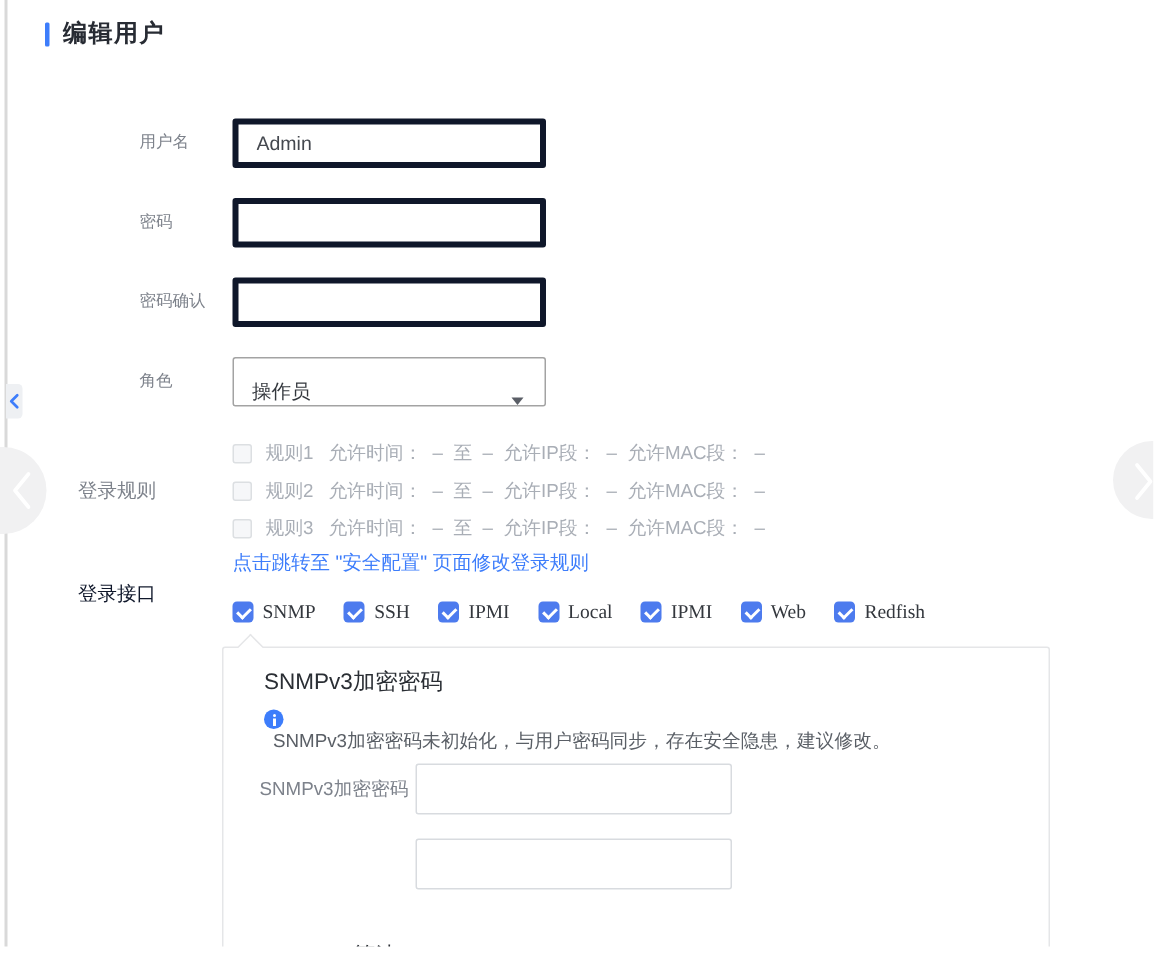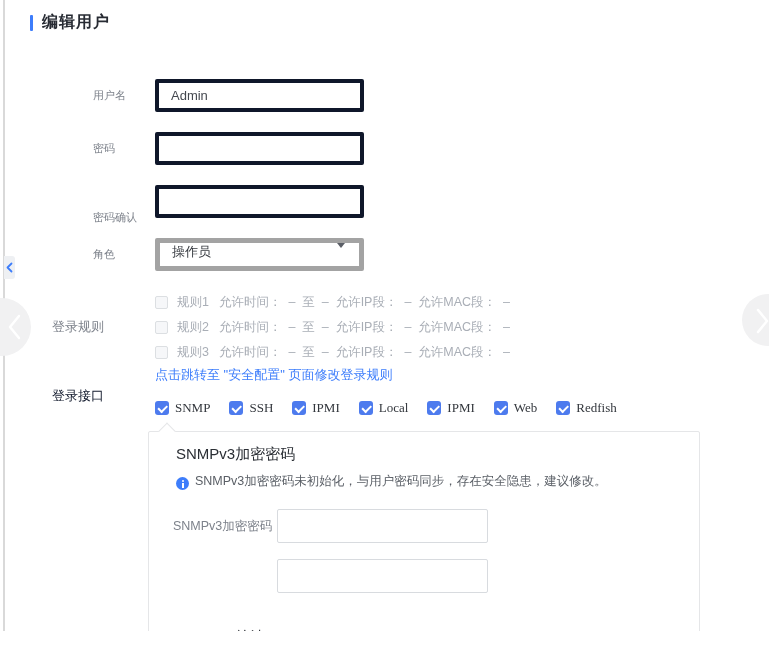--- a/index.html
+++ b/index.html
@@ -10,22 +10,22 @@
   .left-line { position:absolute; left:3px; top:0; width:2px; height:647px; background:#d9d9d9; }
 
   .page-header { position:absolute; left:30px; top:12px; display:flex; align-items:center; }
   .accent-bar { width:3px; height:16px; background:#3d7dfb; border-radius:1px; margin-right:9px; }
   .page-title { font-size:16px; font-weight:700; color:#272b33; letter-spacing:1px; }
 
   .f-label { position:absolute; left:52px; font-size:11px; color:#7d828b; line-height:33px;margin-left:41px; }
   .f-input { position:absolute; left:155px; width:209px; height:33px; border:4px solid #0f172a;
              border-radius:2px; font-size:13px; color:#44484f; padding:0 12px; outline:none;
              font-family:"Liberation Sans","DejaVu Sans",sans-serif; background:#fff; }
-  .f-select { position:absolute; left:155px; width:209px; height:33px; border:5px solid #a3a3a3;
-              border-radius:2px; background:#fff; display:flex; align-items:flex-start;
+  .f-select { position:absolute; left:155px; width:209px; height:33px; border:1px solid #a3a3a3;
+              border-radius:2px; background:#fff; display:flex; align-items:flex-end;
               padding:0 12px; cursor:pointer; }
   .f-select .sel-text { font-size:13px; color:#33373d; flex:1; }
   .caret-down { width:0; height:0; border-left:4px solid transparent; border-right:4px solid transparent;
                 border-top:5px solid #5a5e66; margin-right:2px; }
 
   .rules-label { position:absolute; left:52px; top:318px; font-size:13px; color:#7d828b; line-height:18px; }
   .rule-row { position:absolute; left:155px; height:18px; display:flex; align-items:center; }
   .cb-off { width:13px; height:13px; border:1px solid #dcdfe2; background:#f6f7f9; border-radius:2px;
             flex:0 0 auto; }
   .rule-name { font-size:12.5px; color:#a9aeb6; margin-left:9px; }
@@ -39,21 +39,21 @@
   .cb-on { width:14px; height:14px; background:#4d7bee; border-radius:3px; position:relative; flex:0 0 auto; }
   .cb-on::after { content:""; position:absolute; left:3px; top:3.5px; width:7px; height:3.5px;
                   border-left:2px solid #fff; border-bottom:2px solid #fff; transform:rotate(-45deg); }
   .if-item .if-text { font-size:13px; color:#33373d; margin-left:6px; }
 
   .snmp-panel { position:absolute; left:148px; top:431px; width:552px; height:230px;
                 border:1px solid #e5e6e8; border-radius:2px; background:#fff; }
   .panel-caret { position:absolute; left:161px; top:425px; width:12px; height:12px; background:#fff;
                  border-left:1px solid #e5e6e8; border-top:1px solid #e5e6e8; transform:rotate(45deg); z-index:2; }
   .panel-title { position:absolute; left:27px; top:13px; font-size:15px; font-weight:500; color:#2a2e34; }
-  .panel-info { position:absolute; left:27px; top:41px; display:flex; align-items:flex-end; }
+  .panel-info { position:absolute; left:27px; top:41px; display:flex; align-items:flex-start;flex-direction:column; }
   .info-icon { width:13px; height:13px; border-radius:50%; background:#3d7dfb; position:relative; flex:0 0 auto; }
   .info-icon::before { content:""; position:absolute; left:5.5px; top:2.5px; width:2px; height:2px;
                        background:#fff; border-radius:50%; }
   .info-icon::after { content:""; position:absolute; left:5.5px; top:6px; width:2px; height:4.5px; background:#fff; }
   .info-text { font-size:12.5px; color:#5a5f66; margin-left:6px; }
   .p-label { position:absolute; left:24px; font-size:12.5px; color:#7d828b; line-height:34px; }
   .p-input { position:absolute; left:128px; width:211px; height:34px; border:1px solid #d8dbdf;
              border-radius:2px; font-size:13px; color:#44484f; padding:0 12px; outline:none;
              font-family:"Liberation Sans","DejaVu Sans",sans-serif; background:#fff; }
   .panel-subtitle { position:absolute; left:27px; top:196px; font-size:15px; font-weight:400; color:#2a2e34; }
@@ -81,21 +81,21 @@
     <span class="accent-bar"></span>
     <span class="page-title">编辑用户</span>
   </div>
 
   <span class="f-label" style="top:79px">用户名</span>
   <input class="f-input" style="top: 79px;" type="text" value="Admin">
 
   <span class="f-label" style="top:132px">密码</span>
   <input class="f-input" style="top: 132px;" type="password" value="">
 
-  <span class="f-label" style="top:201px">密码确认</span>
+  <span class="f-label" style="top:185px">密码确认</span>
   <input class="f-input" style="top: 185px;" type="password" value="">
 
   <span class="f-label" style="top:238px">角色</span>
   <div class="f-select" style="top:238px">
     <span class="sel-text">操作员</span>
     <span class="caret-down"></span>
   </div>
 
   <span class="rules-label">登录规则</span>
 

